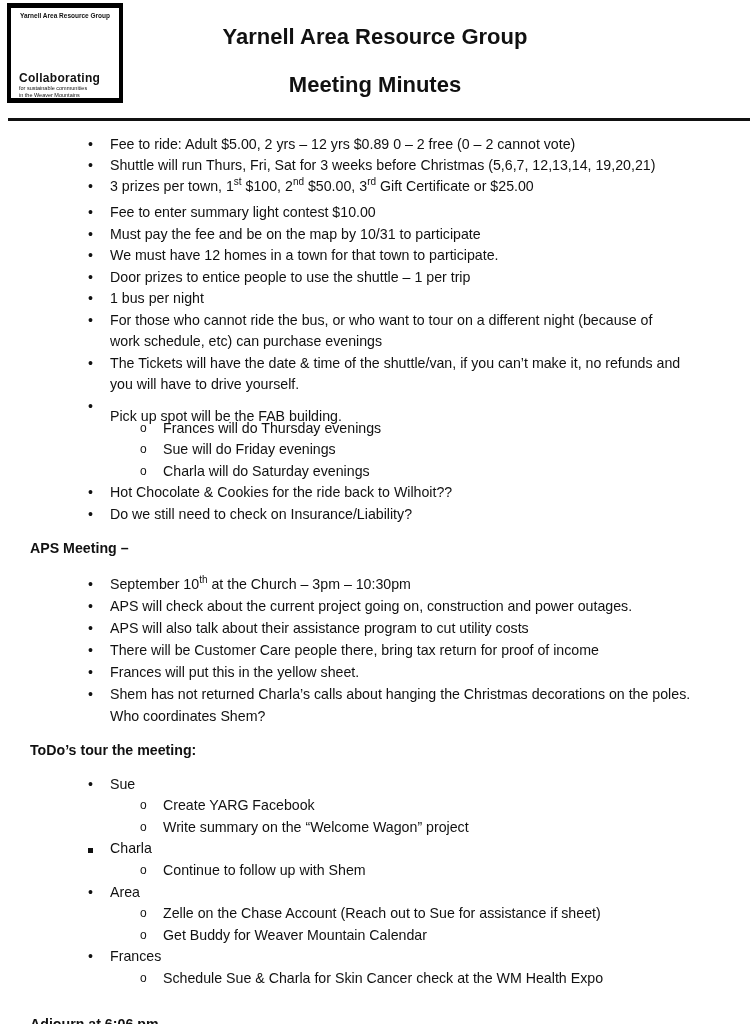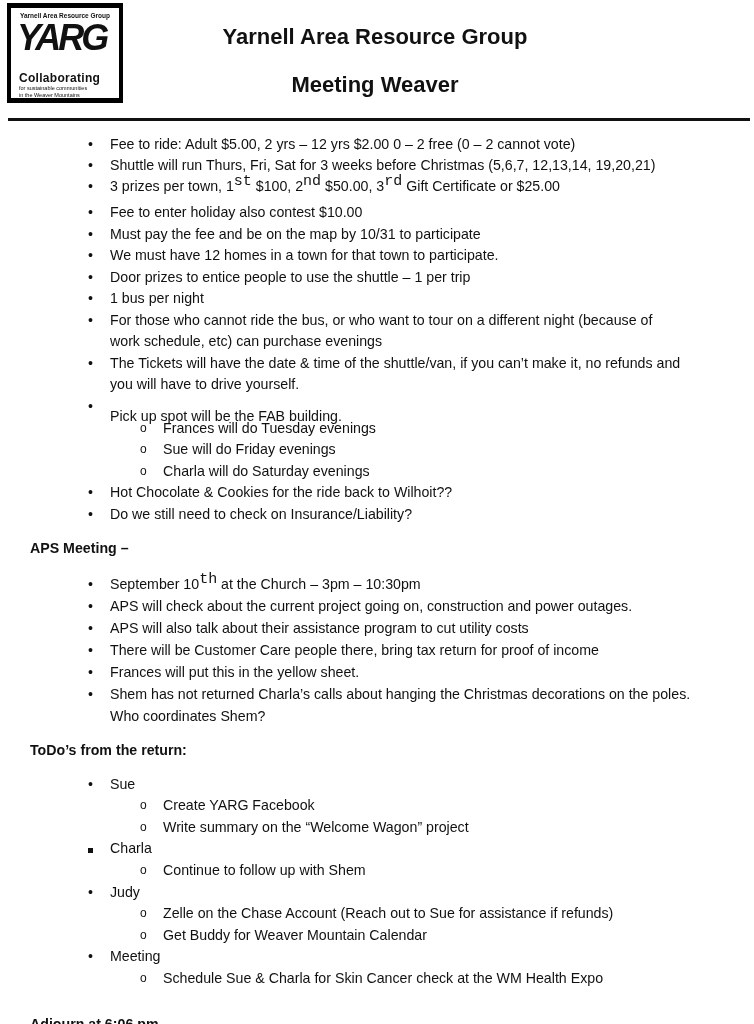--- a/index.html
+++ b/index.html
@@ -16,49 +16,48 @@
   .title2 { position: absolute; left: 180px; width: 390px; top: 72px; text-align: center; font-size: 22px; font-weight: bold; }
   .rule { position: absolute; left: 8px; right: 4px; top: 118px; height: 3px; background: #111; }
   .content { position: absolute; left: 0; top: 134px; width: 754px; font-size: 14.2px; }
   .line { position: absolute; white-space: nowrap; line-height: 20px; }
   .b1 { left: 88px; }
   .t1 { left: 110px; }
   .b2 { left: 140px; font-size: 12px; }
   .t2 { left: 163px; }
   .head { left: 30px; font-weight: bold; }
   .sq { display: inline-block; width: 5px; height: 5px; background: #111; }
-  sup { font-size: 15px; line-height: 0; vertical-align: super; font-family: Liberation Mono, monospace; }
+  sup { font-size: 10px; line-height: 0; vertical-align: super; }
 </style>
 </head>
 <body>
 
 <div class="logo">
   <div class="logo-top">Yarnell Area Resource Group</div>
-  <div class="logo-mark">YARG</div>
   <div class="logo-collab">Collaborating</div>
   <div class="logo-sub1">for sustainable communities</div>
   <div class="logo-sub2">in the Weaver Mountains</div>
 </div>
 <div class="title1">Yarnell Area Resource Group</div>
-<div class="title2">Meeting Weaver</div>
+<div class="title2">Meeting Minutes</div>
 <div class="rule"></div>
 
 <div class="content">
 
   <span class="line b1" style="top:0px">•</span>
-  <span class="line t1" style="top:0px">Fee to ride:  Adult $5.00,  2 yrs – 12 yrs   $2.00    0 – 2  free   (0 – 2 cannot vote)</span>
+  <span class="line t1" style="top:0px">Fee to ride:  Adult $5.00,  2 yrs – 12 yrs   $0.89    0 – 2  free   (0 – 2 cannot vote)</span>
 
   <span class="line b1" style="top:21px">•</span>
   <span class="line t1" style="top:21px">Shuttle will run Thurs, Fri, Sat for 3 weeks before Christmas (5,6,7, 12,13,14, 19,20,21)</span>
 
   <span class="line b1" style="top:42px">•</span>
   <span class="line t1" style="top:42px"><span>3 prizes per town,   1</span><sup>st</sup><span> $100,        2</span><sup>nd</sup><span> $50.00,        3</span><sup>rd</sup><span>  Gift Certificate or $25.00</span></span>
 
   <span class="line b1" style="top:68px">•</span>
-  <span class="line t1" style="top:68px">Fee to enter holiday also contest $10.00</span>
+  <span class="line t1" style="top:68px">Fee to enter summary light contest $10.00</span>
 
   <span class="line b1" style="top:90px">•</span>
   <span class="line t1" style="top:90px">Must pay the fee and be on the map by 10/31 to participate</span>
 
   <span class="line b1" style="top:111px">•</span>
   <span class="line t1" style="top:111px">We must have 12 homes in a town for that town to participate.</span>
 
   <span class="line b1" style="top:133px">•</span>
   <span class="line t1" style="top:133px">Door prizes to entice people to use the shuttle – 1 per trip</span>
 
@@ -70,21 +69,21 @@
   <span class="line t1" style="top:197px">work schedule, etc) can purchase evenings</span>
 
   <span class="line b1" style="top:219px">•</span>
   <span class="line t1" style="top:219px">The Tickets will have the date &amp; time of the shuttle/van, if you can’t make it, no refunds and</span>
   <span class="line t1" style="top:240px">you will have to drive yourself.</span>
 
   <span class="line b1" style="top:262px">•</span>
   <span class="line t1" style="top:272px">Pick up spot will be the FAB building.</span>
 
   <span class="line b2" style="top:284px">o</span>
-  <span class="line t2" style="top:284px">Frances will do Tuesday evenings</span>
+  <span class="line t2" style="top:284px">Frances will do Thursday evenings</span>
   <span class="line b2" style="top:305px">o</span>
   <span class="line t2" style="top:305px">Sue will do Friday evenings</span>
   <span class="line b2" style="top:327px">o</span>
   <span class="line t2" style="top:327px">Charla will do Saturday evenings</span>
 
   <span class="line b1" style="top:348px">•</span>
   <span class="line t1" style="top:348px">Hot Chocolate &amp; Cookies for the ride back to Wilhoit??</span>
 
   <span class="line b1" style="top:370px">•</span>
   <span class="line t1" style="top:370px">Do we still need to check on Insurance/Liability?</span>
@@ -103,40 +102,40 @@
   <span class="line b1" style="top:506px">•</span>
   <span class="line t1" style="top:506px">There will be Customer Care people there, bring tax return for proof of income</span>
 
   <span class="line b1" style="top:528px">•</span>
   <span class="line t1" style="top:528px">Frances will put this in the yellow sheet.</span>
 
   <span class="line b1" style="top:550px">•</span>
   <span class="line t1" style="top:550px">Shem has not returned Charla’s calls about hanging the Christmas decorations on the poles.</span>
   <span class="line t1" style="top:572px">Who coordinates Shem?</span>
 
-  <span class="line head" style="top:606px">ToDo’s from the return:</span>
+  <span class="line head" style="top:606px">ToDo’s tour the meeting:</span>
 
   <span class="line b1" style="top:640px">•</span>
   <span class="line t1" style="top:640px">Sue</span>
   <span class="line b2" style="top:661px">o</span>
   <span class="line t2" style="top:661px">Create YARG Facebook</span>
   <span class="line b2" style="top:683px">o</span>
   <span class="line t2" style="top:683px">Write summary on the “Welcome Wagon” project</span>
 
   <span class="line b1" style="top:704px"><span class="sq"></span></span>
   <span class="line t1" style="top:704px">Charla</span>
   <span class="line b2" style="top:726px">o</span>
   <span class="line t2" style="top:726px">Continue to follow up with Shem</span>
 
   <span class="line b1" style="top:748px">•</span>
-  <span class="line t1" style="top:748px">Judy</span>
+  <span class="line t1" style="top:748px">Area</span>
   <span class="line b2" style="top:769px">o</span>
-  <span class="line t2" style="top:769px">Zelle on the Chase Account (Reach out to Sue for assistance if refunds)</span>
+  <span class="line t2" style="top:769px">Zelle on the Chase Account (Reach out to Sue for assistance if sheet)</span>
   <span class="line b2" style="top:791px">o</span>
   <span class="line t2" style="top:791px">Get Buddy for Weaver Mountain Calendar</span>
 
   <span class="line b1" style="top:812px">•</span>
-  <span class="line t1" style="top:812px">Meeting</span>
+  <span class="line t1" style="top:812px">Frances</span>
   <span class="line b2" style="top:834px">o</span>
   <span class="line t2" style="top:834px">Schedule Sue &amp; Charla for Skin Cancer check at the WM Health Expo</span>
 
   <span class="line head" style="top:880px; font-weight:bold">Adjourn at 6:06 pm</span>
 </div>
 
 </body></html>

